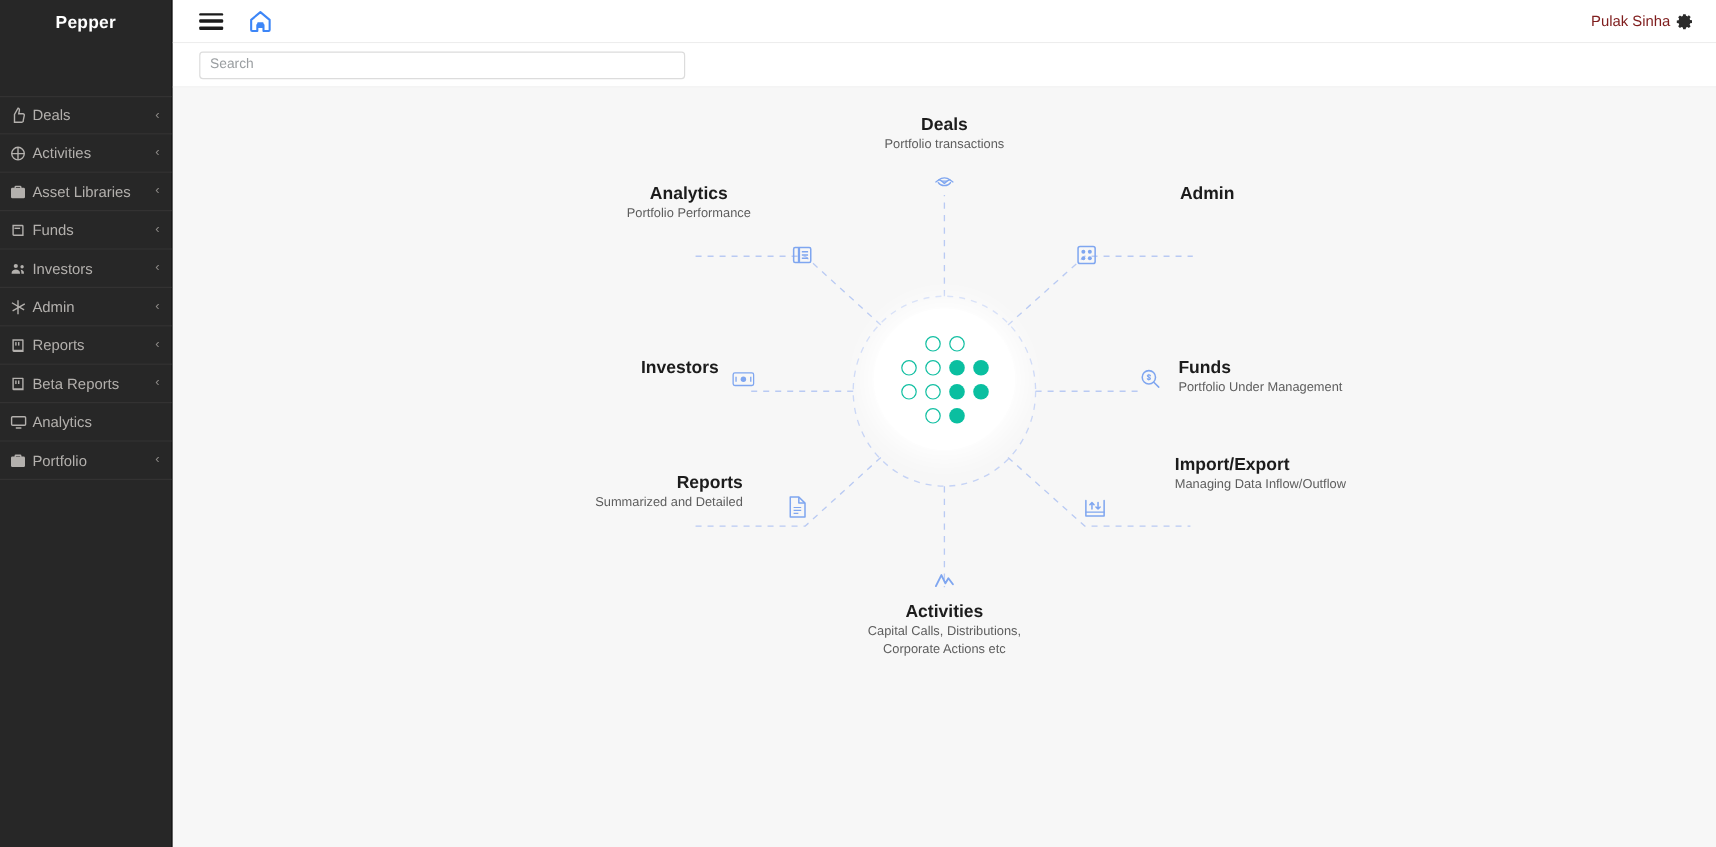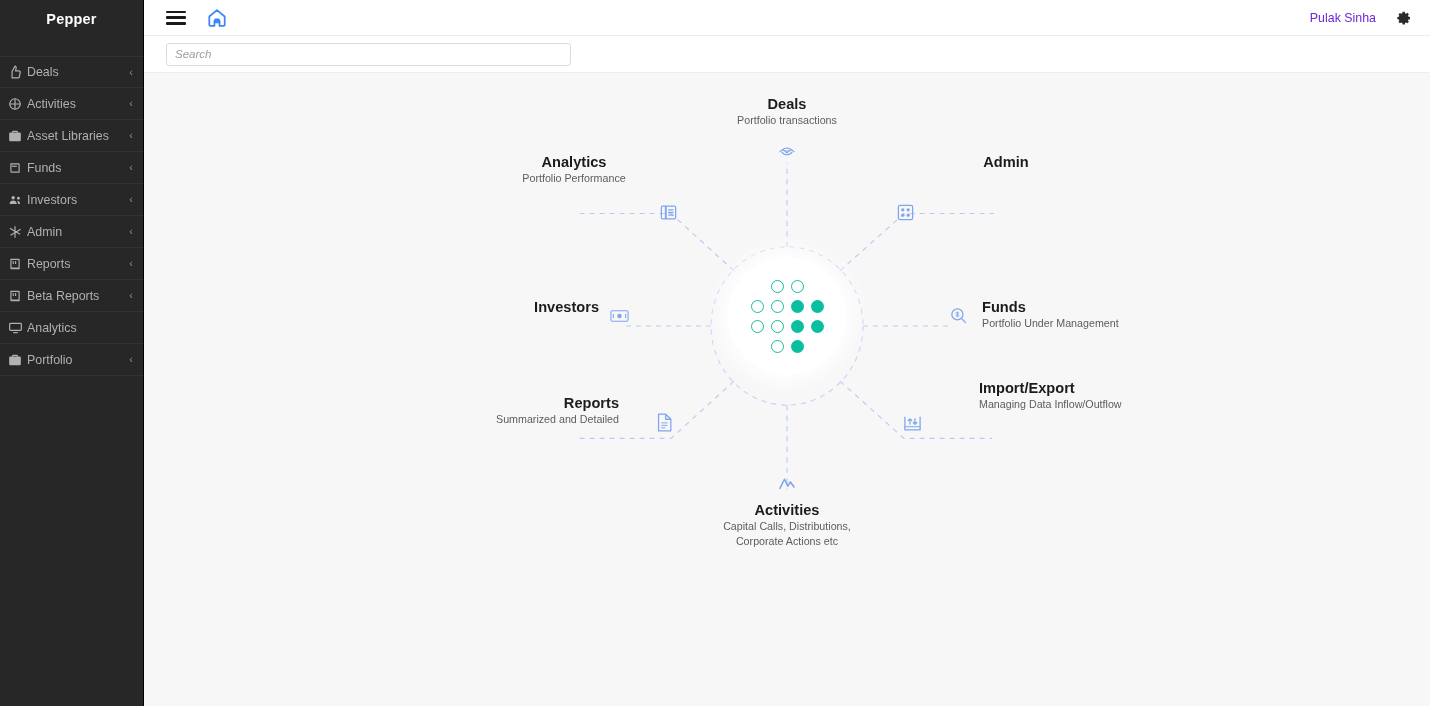--- a/index.html
+++ b/index.html
@@ -11,21 +11,21 @@
     font-family: "Liberation Sans", "DejaVu Sans", sans-serif;
     background: #ffffff;
   }
   .app { display: flex; width: 1430px; height: 706px; }
 
   
   .sidebar {
     width: 144px; min-width: 144px; height: 706px;
     background: #272727;
     border-right: 1px solid #000;
-    display: flex; flex-direction: column;
+    display: flex; flex-direction: column; gap: 24px;
   }
   .brand {
     height: 38px; display: flex; align-items: center; justify-content: center;
     color: #ffffff; font-size: 14.5px; font-weight: bold;
     letter-spacing: .2px;
   }
   .nav { margin-top: 18px; display: flex; flex-direction: column; }
   .nav-item {
     height: 32px; display: flex; align-items: center;
     padding: 0 10px 0 8px;
@@ -49,36 +49,35 @@
   .topbar {
     height: 36px; min-height: 36px; background: #ffffff;
     border-bottom: 1px solid #ededed;
     display: flex; align-items: center; padding: 0 18px 0 22px;
   }
   .hamburger { width: 20px; height: 14px; display: flex; flex-direction: column;
     justify-content: space-between; cursor: pointer; }
   .hamburger i { display: block; height: 2.6px; background: #1b1b1b; border-radius: 1px; }
   .home-btn { margin-left: 20px; display: flex; align-items: center; cursor: pointer; }
   .topbar-spacer { flex: 1; }
-  .user-name { font-size: 12.4px; color: #6d28d9; margin-right: 20px; white-space: nowrap; }
+  .user-name { font-size: 12.4px; color: #7f1d1d; margin-right: 4px; white-space: nowrap; }
   .gear-btn { cursor: pointer; display: flex; align-items: center; }
 
   .searchbar {
     height: 37px; min-height: 37px; background: #ffffff;
     border-bottom: 1px solid #ededed;
     display: flex; align-items: center; padding-left: 22px;
   }
   .search-input {
     width: 405px; height: 23px;
     border: 1px solid #dcdcdc; border-radius: 3px;
     background: #fff; padding: 0 8px;
     font-size: 11.5px; color: #55595c;
     font-family: "Liberation Sans", "DejaVu Sans", sans-serif;
     outline: none;
-    font-style: italic;
   }
   .search-input::placeholder { color: #9a9ea1; }
 
   .canvas { flex: 1; position: relative; background: #f7f7f7; overflow: hidden; }
 
   
   .hub-svg { position: absolute; left: 0; top: 0; width: 100%; height: 100%; }
 
   .node { position: absolute; }
   .node-title {

